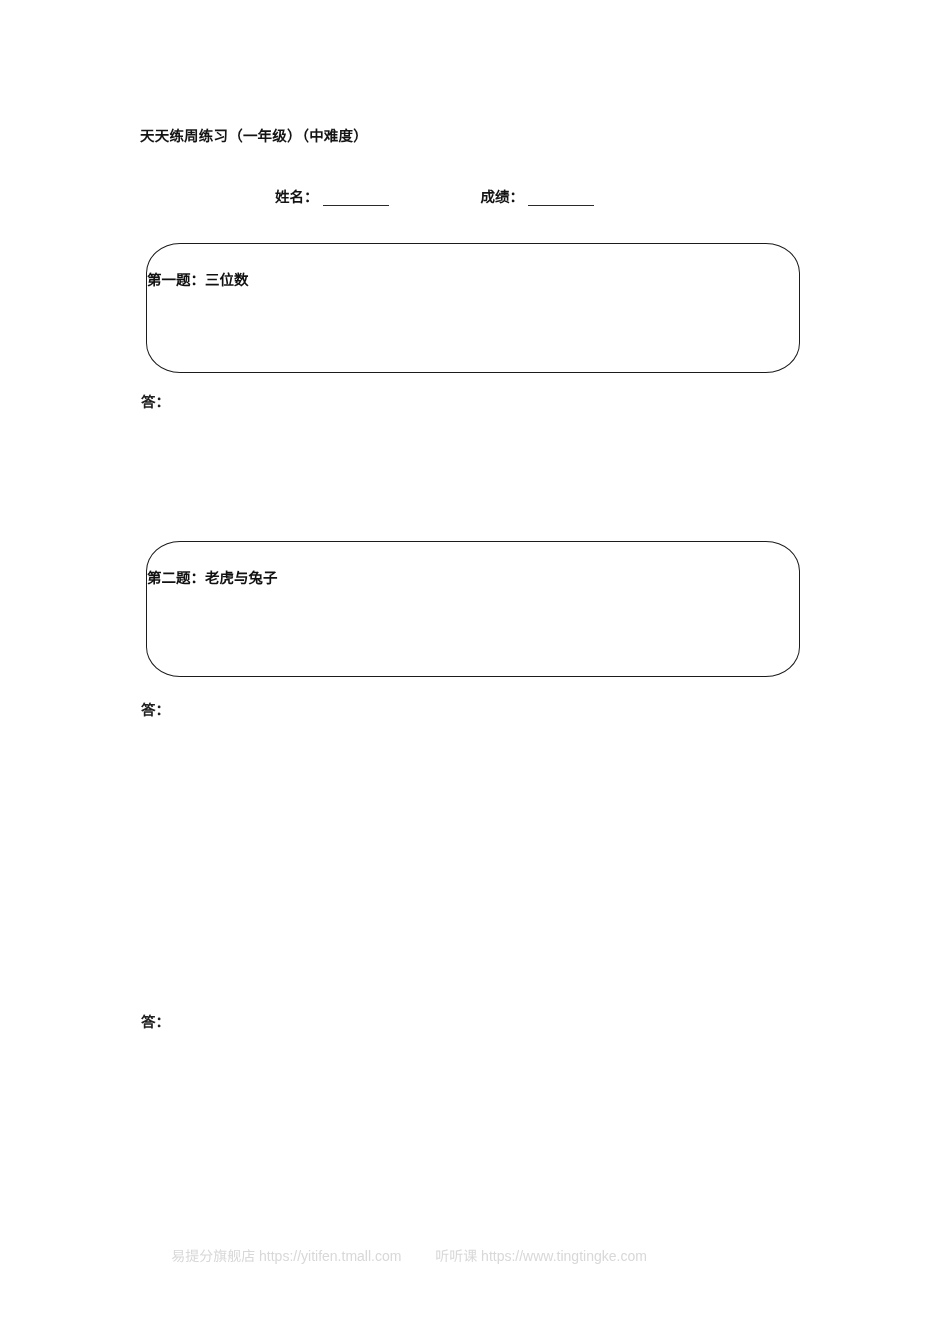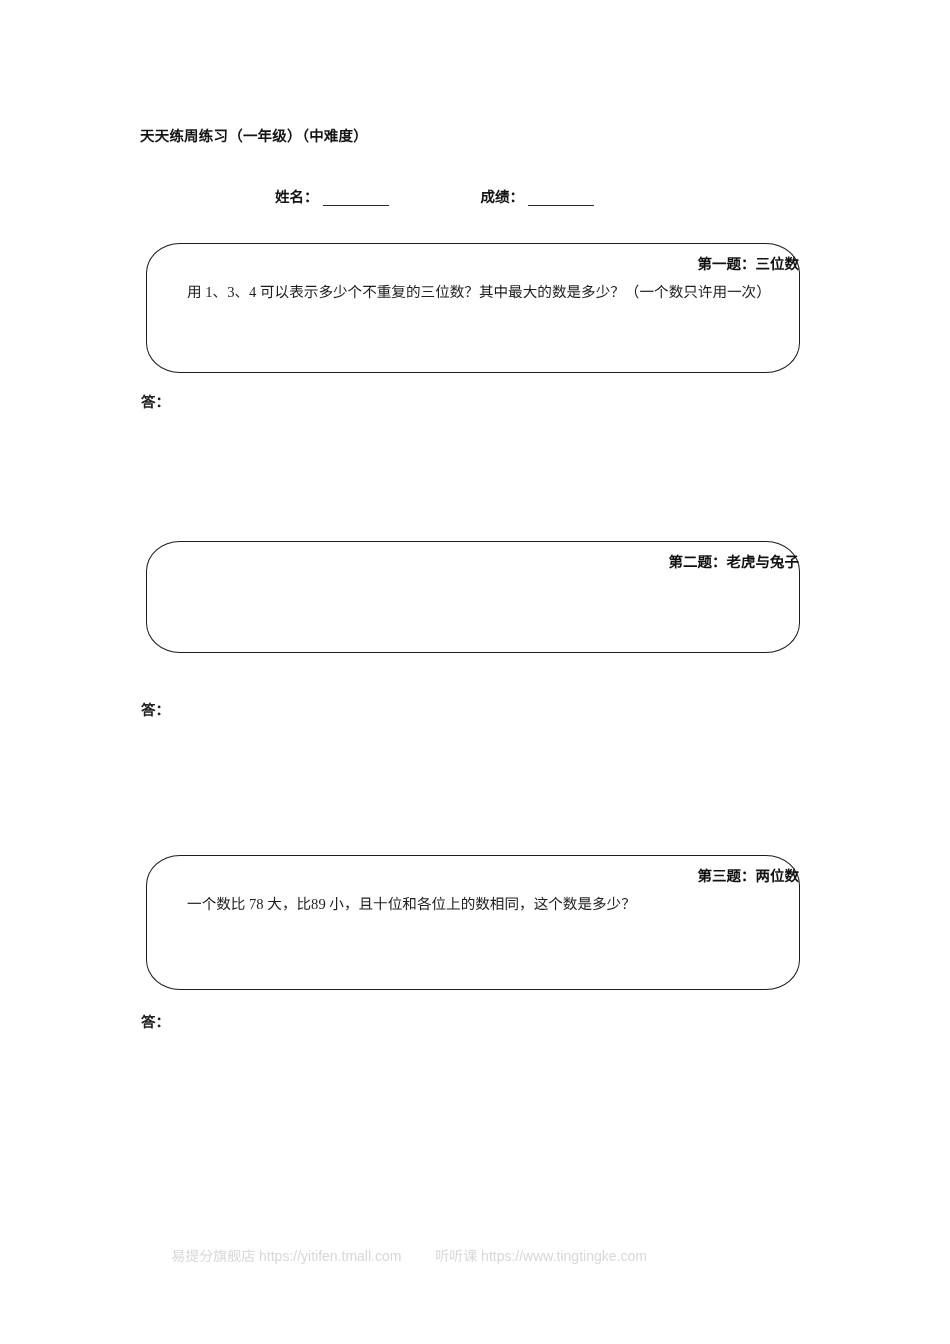--- a/index.html
+++ b/index.html
@@ -78,30 +78,30 @@
   .qbox {
     position: absolute;
     left: 146px;
     width: 654px;
     box-sizing: border-box;
     border: 1.4px solid #1c1c1c;
     border-radius: 34px / 30px;
     background: #ffffff;
   }
   .qbox-1 { top: 243px;  height: 130px; }
-  .qbox-2 { top: 541px;  height: 112px; }
+  .qbox-2 { top: 541px;  height: 136px; }
   .qbox-3 { top: 855px;  height: 135px; }
 
   .qtitle {
-    text-align: right;
+    text-align: left;
     font-family: "Liberation Sans", "DejaVu Sans", sans-serif;
     font-weight: bold;
     font-size: 14.5px;
     color: #111111;
-    margin-top: 12px;
+    margin-top: 28px;
     line-height: 1.2;
   }
   .qbody {
     margin: 9px 22px 0 24px;
     font-family: "Liberation Serif", "DejaVu Serif", serif;
     font-size: 14.6px;
     line-height: 1.42;
     color: #1d1d1d;
     text-align: justify;
     text-indent: 0;
@@ -153,33 +153,28 @@
       <span class="field-gap"></span>
       <span class="field">
         <span class="flabel">成绩：</span>
         <span class="blank-line"></span>
       </span>
     </div>
   </div>
 
   <div class="qbox qbox-1">
     <div class="qtitle">第一题：三位数</div>
-    <div class="qbody indent-first">用 1、3、4 可以表示多少个不重复的三位数？其中最大的数是多少？（一个数只许用一次）</div>
   </div>
   <div class="answer-label ans-1">答：</div>
 
   <div class="qbox qbox-2">
     <div class="qtitle">第二题：老虎与兔子</div>
   </div>
   <div class="answer-label ans-2">答：</div>
 
-  <div class="qbox qbox-3">
-    <div class="qtitle">第三题：两位数</div>
-    <div class="qbody indent-first">一个数比 78 大，比89 小，且十位和各位上的数相同，这个数是多少？</div>
-  </div>
   <div class="answer-label ans-3">答：</div>
 
   <div class="footer">
     <span>易提分旗舰店</span>
     <span> </span>
     <span>https://yitifen.tmall.com</span>
     <span class="fgap"></span>
     <span>听听课</span>
     <span> </span>
     <span>https://www.tingtingke.com</span>

